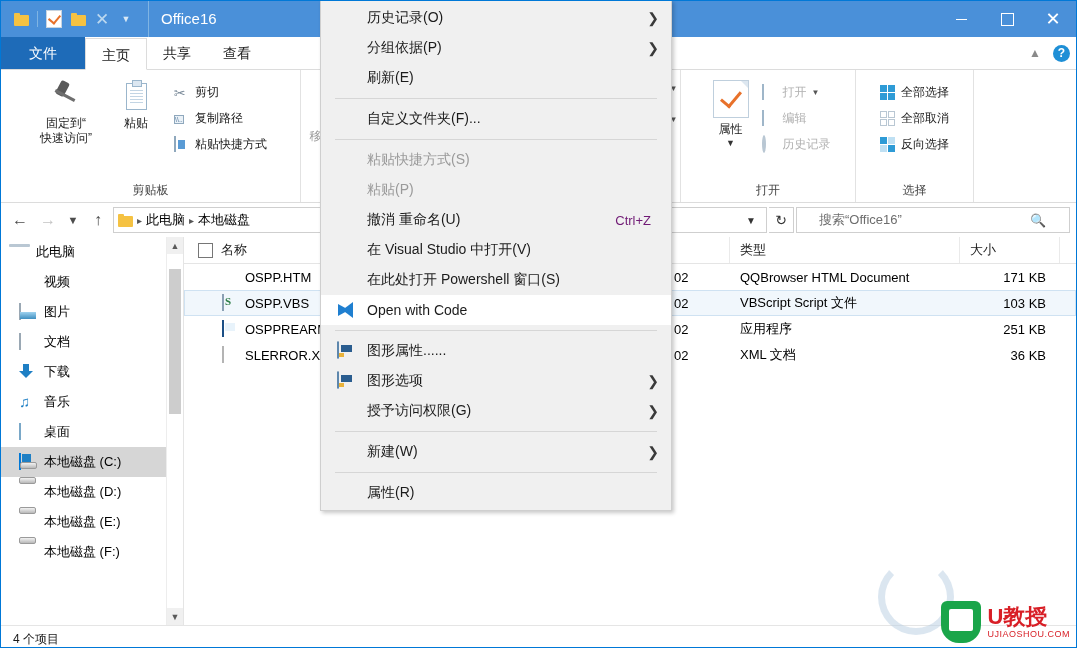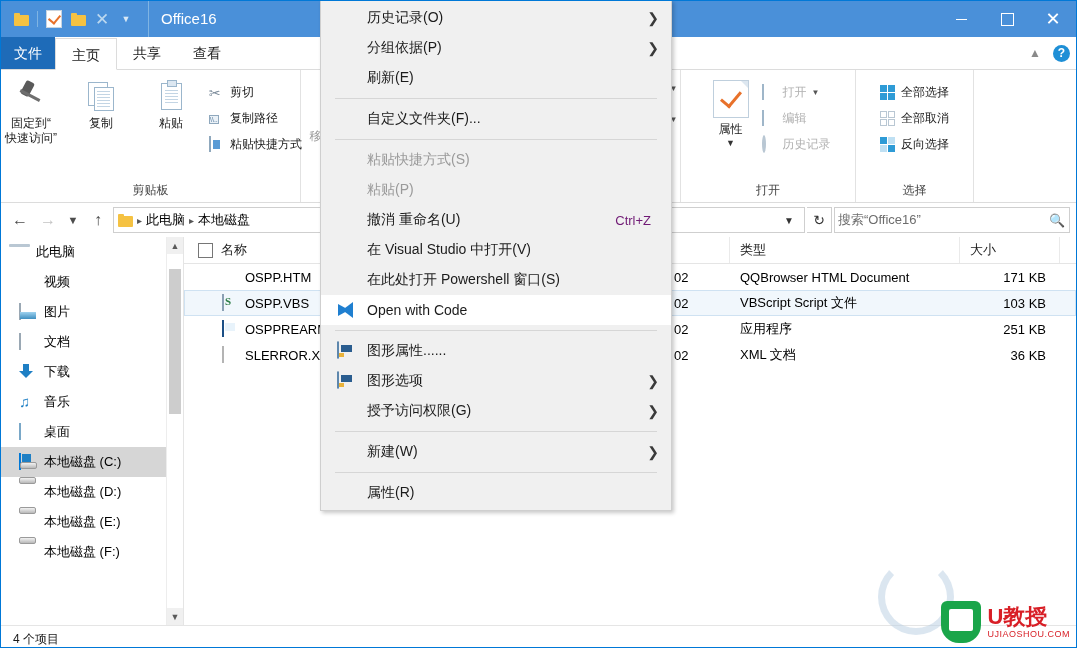--- a/index.html
+++ b/index.html
@@ -26,21 +26,21 @@
   .title-text{color:#fff;font-size:15px;margin-left:10px;padding-left:12px;border-left:1px solid #7fb4e3;line-height:36px;}
   .wctrls{position:absolute;right:0;top:0;display:flex;height:36px;}
   .wbtn{width:46px;height:36px;display:flex;align-items:center;justify-content:center;color:#fff;font-size:14px;}
   .wbtn .min{display:block;width:11px;height:1px;background:#fff;}
   .wbtn .max{display:block;width:11px;height:11px;border:1px solid #fff;}
   .wbtn .cls{font-size:18px;line-height:1;font-weight:300;}
 
   
   .tabbar{height:32px;background:#fff;display:flex;align-items:flex-end;border-bottom:1px solid #dcdcdc;position:relative;}
   .tab{height:32px;line-height:32px;padding:0 16px;font-size:14px;color:#1b1b1b;box-sizing:border-box;}
-  .tab.file{background:#1e6bb8;color:#fff;padding:0 13px;}
+  .tab.file{background:#1e6bb8;color:#fff;padding:0 28px;}
   .tab.active{background:#fff;border:1px solid #dcdcdc;border-bottom:1px solid #fff;margin-bottom:-1px;}
   .tab-right{position:absolute;right:6px;top:0;height:32px;display:flex;align-items:center;gap:12px;}
   .chev-up{color:#8a8a8a;font-size:12px;}
   .help-ico{width:17px;height:17px;border-radius:50%;background:#1e8fd6;color:#fff;font-size:12px;font-weight:bold;display:flex;align-items:center;justify-content:center;}
 
   
   .ribbon{height:132px;background:#fff;border-bottom:1px solid #dcdcdc;display:flex;position:relative;font-size:12px;color:#1b1b1b;}
   .rgroup{position:relative;height:132px;display:flex;flex-direction:column;align-items:center;padding:0 6px;border-right:1px solid #e2e2e2;box-sizing:border-box;}
   .rgroup .glabel{position:absolute;bottom:3px;left:0;right:0;text-align:center;font-size:12px;color:#444;}
   .rbody{display:flex;align-items:flex-start;padding-top:6px;height:100px;}
@@ -87,21 +87,21 @@
   
   .addrbar{height:34px;display:flex;align-items:center;background:#fff;padding:0 6px;gap:2px;}
   .navbtn{width:26px;height:26px;display:flex;align-items:center;justify-content:center;font-size:16px;color:#4c4c4c;}
   .navbtn.dis{color:#c3c3c3;}
   .navbtn.small{width:20px;font-size:11px;}
   .addrbox{flex:1;height:24px;border:1px solid #cfcfcf;background:#fff;display:flex;align-items:center;padding:0 4px;gap:4px;font-size:13px;}
   .crumb{white-space:nowrap;}
   .crumb-sep{color:#555;font-size:10px;}
   .addr-dd{margin-left:auto;color:#333;font-size:10px;padding:0 6px;}
   .refresh{width:24px;height:24px;border:1px solid #cfcfcf;border-left:none;display:flex;align-items:center;justify-content:center;font-size:14px;color:#333;}
-  .searchbox{width:228px;height:24px;border:1px solid #cfcfcf;display:flex;align-items:center;padding:0 3px;font-size:13px;color:#6d6d6d;text-align:center;}
+  .searchbox{width:228px;height:24px;border:1px solid #cfcfcf;display:flex;align-items:center;padding:0 22px;font-size:13px;color:#6d6d6d;text-align:center;}
   .searchbox .mag{margin-left:auto;color:#333;font-size:13px;}
 
   
   .main{display:flex;height:calc(648px - 36px - 32px - 132px - 34px - 26px);}
   .navpane{width:182px;border-right:1px solid #e5e5e5;position:relative;overflow:hidden;background:#fff;}
   .navitem{height:30px;display:flex;align-items:center;gap:8px;padding-left:18px;font-size:13px;white-space:nowrap;}
   .navitem.sel{background:#d6d6d6;}
   .navitem.lvl1{padding-left:10px;}
   .nav-ico{width:17px;height:17px;flex:0 0 17px;position:relative;}
   .pc-ico{width:17px;height:13px;background:linear-gradient(#5a9fd4,#2b6ca3);border-radius:1px;position:relative;}
@@ -226,24 +226,20 @@
     <div class="rgroup" style="width:300px">
       <div class="rbody">
         <div class="bigbtn">
           <span class="pin"></span>
           <span class="lbl">
             <span>固定到“</span><br>
             <span>快速访问”</span>
           </span>
         </div>
         <div class="bigbtn">
-          <span class="copy-ico"></span>
-          <span class="lbl">复制</span>
-        </div>
-        <div class="bigbtn">
           <span class="paste-ico"></span>
           <span class="lbl">粘贴</span>
         </div>
         <div class="smallcol">
           <div class="smallbtn">
             <span class="ico16"><span class="scissors">✂</span></span>
             <span>剪切</span>
           </div>
           <div class="smallbtn">
             <span class="ico16"><span class="pathico">\\..</span></span>

